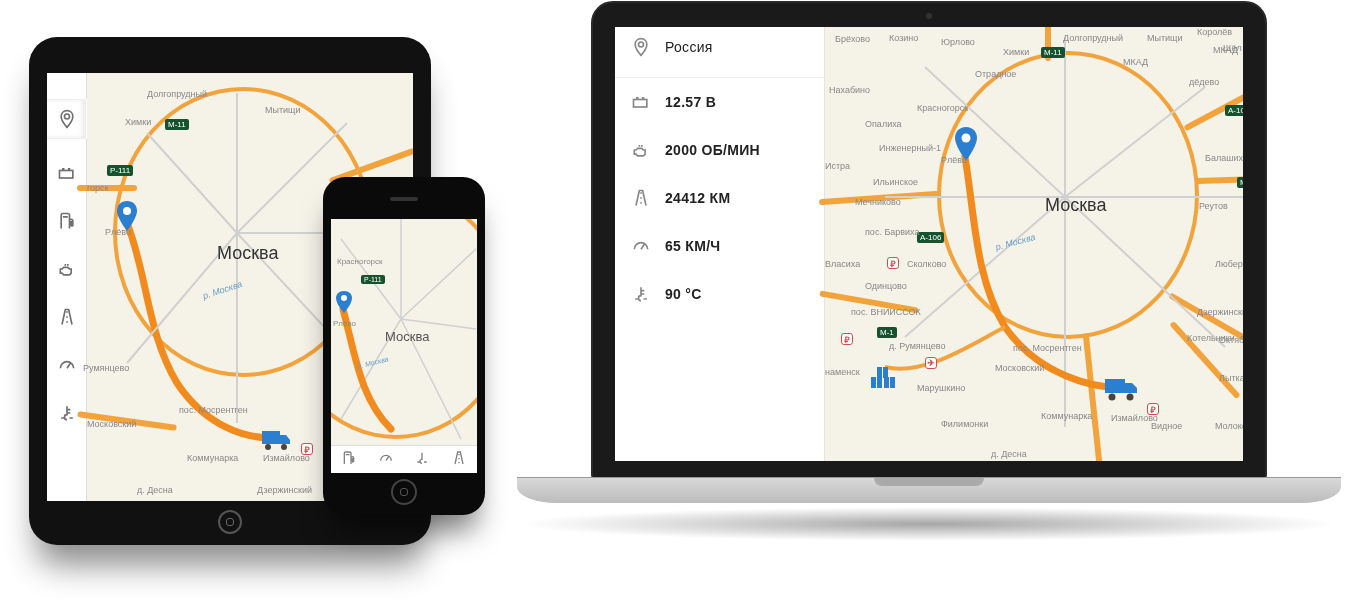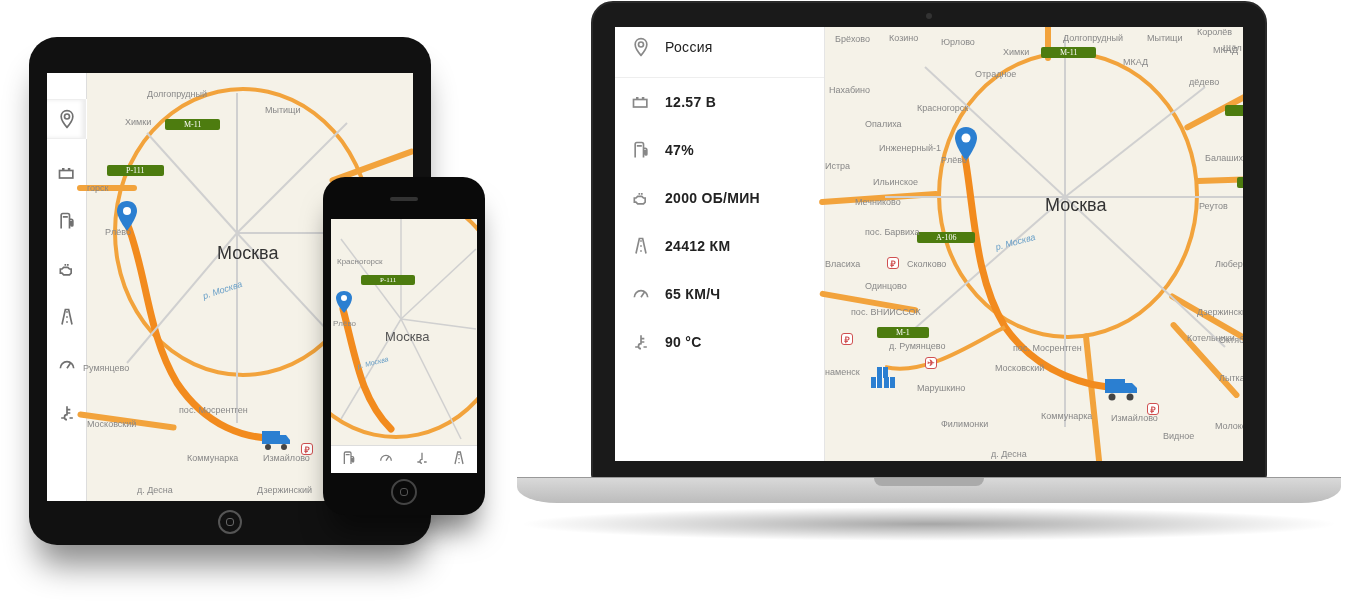--- a/index.html
+++ b/index.html
@@ -73,21 +73,21 @@
 }
 .panel .row { display:flex; align-items:center; gap:14px; padding: 14px 16px; border-bottom:1px solid #eee; }
 .panel .row:first-child { padding-top: 10px; padding-bottom: 20px; }
 .panel .row svg { width:20px; height:20px; fill:#888; flex-shrink:0; }
 .panel .row .val { font-size: 14px; font-weight: 700; color:#222; letter-spacing:.3px; }
 .panel .row .val.loc { font-weight: 400; }
 .panel .row.noborder { border-bottom: none; }
 
 .laptop .map { left: 210px; }
 
-.road-sign { position:absolute; background:#4d7c0f; color:#fff; font-size:8px; padding:1px 19px; border-radius:2px; white-space:nowrap;font-family:Liberation Serif, serif; }
+.road-sign { position:absolute; background:#14532d; color:#fff; font-size:8px; padding:1px 3px; border-radius:2px; white-space:nowrap; }
 .p-sign { position:absolute; width:12px; height:12px; border:1.5px solid #d05050; border-radius:3px; color:#d05050; font-size:9px; font-weight:700; display:flex; align-items:center; justify-content:center; background:#fff; }
 
 .package-icon { fill:#2b7fd1; }
 
 
 .sml { font-size: 9px; color:#888; position:absolute; white-space:nowrap; }
 .river { position:absolute; font-size:9px; color:#6aa0c8; font-style:italic; }
 
 </style>
 </head>
@@ -254,26 +254,20 @@
         <div class="row noborder">
           <svg viewBox="0 0 24 24">
               <rect x="3" y="9" width="16" height="9" fill="none" stroke="#888" stroke-width="2"></rect>
               <rect x="6" y="6" width="3" height="3" fill="#888"></rect>
               <rect x="13" y="6" width="3" height="3" fill="#888"></rect>
             </svg>
           <span class="val">12.57 В</span>
         </div>
         <div class="row noborder">
           <svg viewBox="0 0 24 24">
-              <path d="M5 21V5a2 2 0 012-2h6a2 2 0 012 2v16M15 10h2a2 2 0 012 2v5a1 1 0 01-2 0v-4h-2M7 7h6" fill="none" stroke="#888" stroke-width="2"></path>
-            </svg>
-          <span class="val">47%</span>
-        </div>
-        <div class="row noborder">
-          <svg viewBox="0 0 24 24">
               <path d="M4 12h2l2-2h5l2 2h2v5l-2 2H8l-2-2H4zm6-6v2m3-2v2" fill="none" stroke="#888" stroke-width="2"></path>
             </svg>
           <span class="val">2000 ОБ/МИН</span>
         </div>
         <div class="row noborder">
           <svg viewBox="0 0 24 24">
               <path d="M6 21L10 3h4l4 18M12 5v2m0 4v2m0 4v2" fill="none" stroke="#888" stroke-width="2"></path>
             </svg>
           <span class="val">24412 КМ</span>
         </div>
@@ -377,21 +371,21 @@
         <div class="road-sign" style="left:52px; top:300px;">М-1</div>
         <div class="sml" style="left:64px; top:314px;">д. Румянцево</div>
         <div class="sml" style="left:0px; top:340px;">наменск</div>
         <div class="sml" style="left:78px; top:356px;padding-left:14px;">Марушкино</div>
         <div class="sml" style="left:170px; top:336px;">Московский</div>
         <div class="sml" style="left:188px; top:316px;">пос. Мосрентген</div>
         <div class="sml" style="left:116px; top:392px;">Филимонки</div>
         <div class="sml" style="left:216px; top:384px;">Коммунарка</div>
         <div class="sml" style="left:286px; top:386px;">Измайлово</div>
         <div class="p-sign" style="left:322px; top:376px;">₽</div>
-        <div class="sml" style="left:338px; top:394px;margin-top:10px;">Видное</div>
+        <div class="sml" style="left:326px; top:394px;">Видное</div>
         <div class="sml" style="left:390px; top:394px;">Молоково</div>
         <div class="sml" style="left:166px; top:422px;">д. Десна</div>
         <div class="p-sign" style="left:100px; top:330px;">✈</div>
 
         <div class="sml" style="left:364px; top:50px;">дёдево</div>
         <div class="road-sign" style="left:400px; top:78px;">А-103</div>
         <div class="sml" style="left:380px; top:126px;">Балашиха</div>
         <div class="road-sign" style="left:412px; top:150px;">М-7</div>
         <div class="sml" style="left:374px; top:174px;">Реутов</div>
         <div class="sml" style="left:390px; top:232px;">Люберцы</div>

